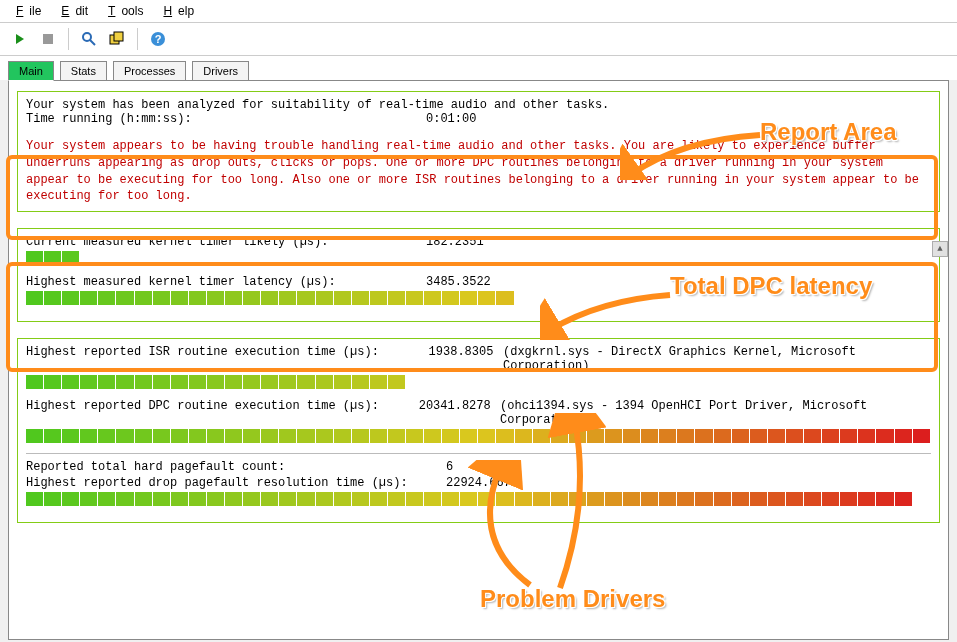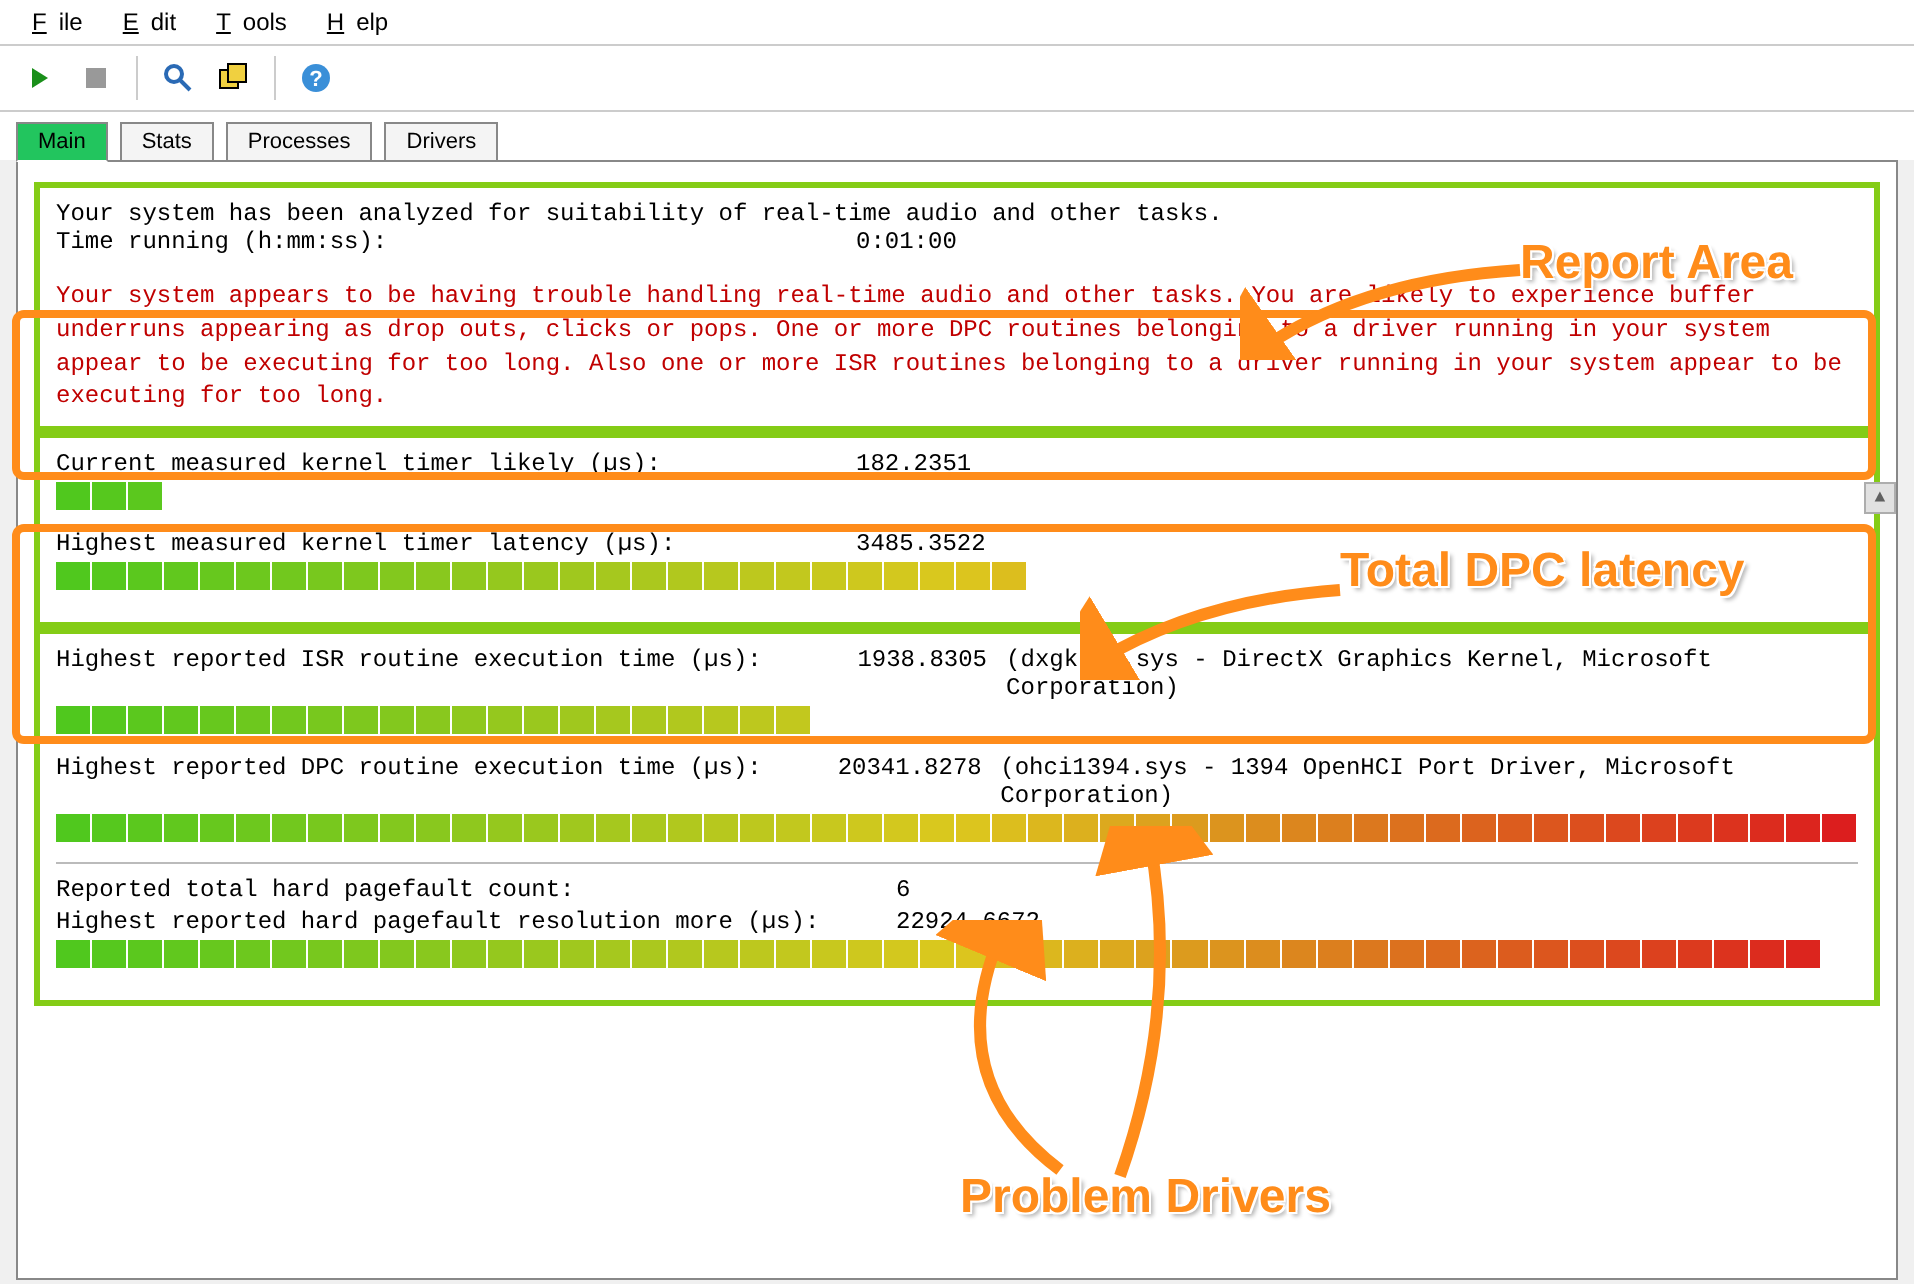--- a/index.html
+++ b/index.html
@@ -8,21 +8,21 @@
 .menubar span { padding: 2px 6px; cursor: default; text-decoration: underline; text-decoration-color: transparent; }
 .menubar span .u { text-decoration: underline; }
 .toolbar { display: flex; align-items: center; gap: 4px; padding: 4px 8px; background: #fff; border-bottom: 1px solid #ccc; }
 .tbbtn { width: 24px; height: 24px; display: flex; align-items: center; justify-content: center; border: 1px solid transparent; border-radius: 2px; }
 .sep { width: 1px; height: 22px; background: #ccc; margin: 0 4px; }
 .tabs { display: flex; gap: 6px; padding: 4px 8px 0 8px; background: #fff; }
 .tab { padding: 3px 10px; border: 1px solid #888; border-bottom: none; background: #22c55e; font-size: 11px; position: relative; top: 1px; }
 .tab.active { border-bottom: 1px solid #fff; font-weight: normal; z-index: 2; }
 .tab:not(.active) { background: #f4f4f4; }
 .content { border: 1px solid #888; margin: 0 8px 8px 8px; padding: 10px 8px; background: #fff; height: 560px; overflow-y: auto; font-family: "Courier New", monospace; font-size: 12px; position: relative; }
-.report-block { border: 3px solid #84cc16; padding: 6px 8px; margin-bottom: 0; }
+.report-block { border: 1px solid #84cc16; padding: 6px 8px; margin-bottom: 16px; }
 .report-line { white-space: pre; }
 .warning-text { color: #c00000; line-height: 1.4; }
 .kv-row { display: flex; margin-bottom: 2px; font-family: Liberation Mono, monospace; }
 .kv-label { width: 400px; }
 .kv-val { }
 .bar-wrap { height: 14px; display: flex; margin: 2px 0 10px 0; width: 100%; }
 .bar-seg { flex: 1; margin-right: 1px; }
 hr.sec { border: none; border-top: 1px solid #bbb; margin: 4px 0 6px 0; }
 .scrollbar-arrow { position: absolute; right: 0; top: 160px; width: 16px; height: 16px; background: #e1e1e1; border: 1px solid #adadad; display: flex; align-items: center; justify-content: center; font-size: 9px; color: #606060; }
 
@@ -325,21 +325,21 @@
         <div class="bar-seg" style="background: rgb(220, 44, 30);"></div>
         <div class="bar-seg" style="background: rgb(220, 37, 30);"></div>
         <div class="bar-seg" style="background: rgb(220, 30, 30);"></div>
       </div>
     <hr class="sec">
     <div class="kv-row">
       <span class="kv-label" style="width:420px">Reported total hard pagefault count:</span>
       <span class="kv-val">6</span>
     </div>
     <div class="kv-row">
-      <span class="kv-label" style="width:420px">Highest reported hard pagefault resolution more (µs):</span>
+      <span class="kv-label" style="width:420px">Highest reported drop pagefault resolution time (µs):</span>
       <span class="kv-val">22924.6672</span>
     </div>
     <div class="bar-wrap">
         <div class="bar-seg" style="background: rgb(80, 200, 30);"></div>
         <div class="bar-seg" style="background: rgb(86, 200, 30);"></div>
         <div class="bar-seg" style="background: rgb(91, 200, 30);"></div>
         <div class="bar-seg" style="background: rgb(97, 200, 30);"></div>
         <div class="bar-seg" style="background: rgb(103, 200, 30);"></div>
         <div class="bar-seg" style="background: rgb(109, 200, 30);"></div>
         <div class="bar-seg" style="background: rgb(114, 200, 30);"></div>

